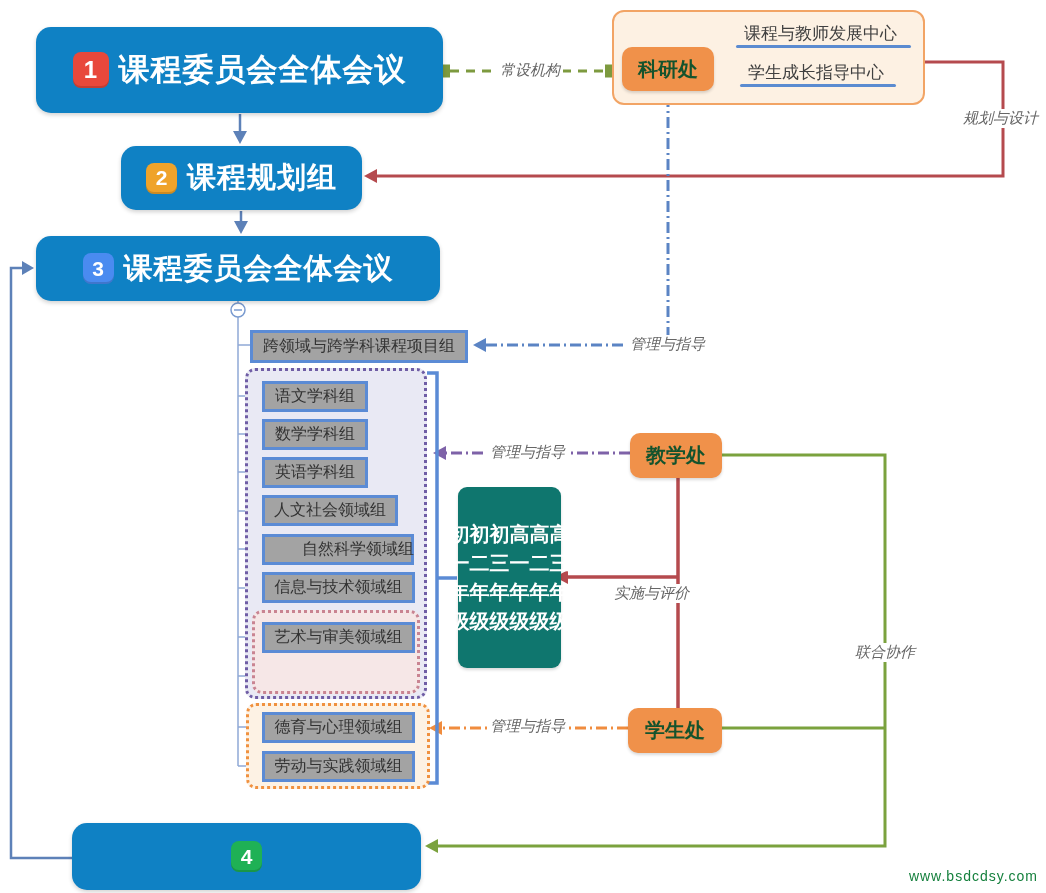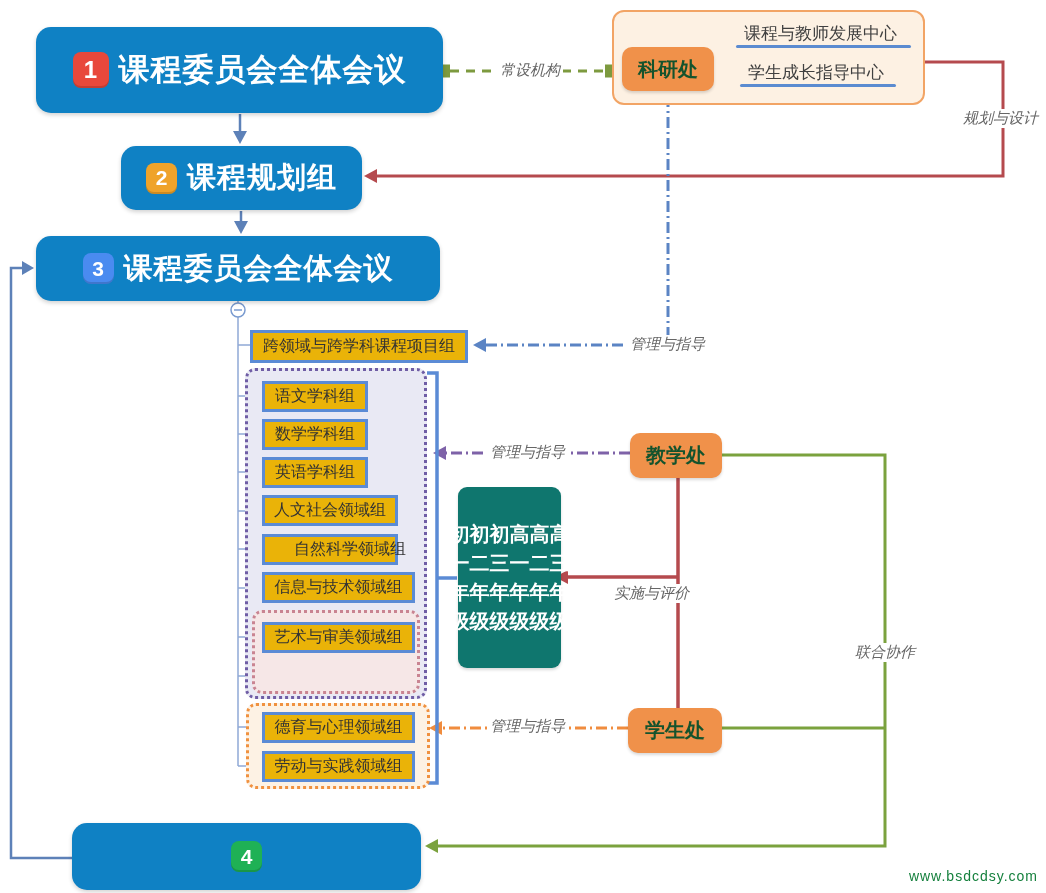--- a/index.html
+++ b/index.html
@@ -36,27 +36,27 @@
   #teaching-office{left:630px;top:433px;width:92px;height:45px;}
   #student-office{left:628px;top:708px;width:94px;height:45px;}
   .childline{position:absolute;z-index:10;font-size:17px;color:#404040;white-space:nowrap;}
   #research-child-0{left:744px;top:22px;}
   #research-child-1{left:748px;top:61px;}
   .childrule{position:absolute;z-index:9;height:3px;background:#5b8bd0;border-radius:2px;}
   #research-rule-0{left:736px;top:45px;width:175px;}
   #research-rule-1{left:740px;top:84px;width:156px;}
 
   
-  .subjbox{position:absolute;z-index:10;background:#eab308;border:3px solid #5b8bd5;
+  .subjbox{position:absolute;z-index:10;background:#a3a3a3;border:3px solid #5b8bd5;
     box-sizing:border-box;display:flex;align-items:center;justify-content:center;
     font-size:16px;color:#333;white-space:nowrap;}
   #project-group{left:250px;top:330px;width:218px;height:33px;}
   .sg{height:31px;left:262px;}
   #sg0{top:381px;width:106px;} #sg1{top:419px;width:106px;} #sg2{top:457px;width:106px;}
-  #sg3{top:495px;width:136px;} #sg4{top:534px;width:136px;padding-left:40px;}
+  #sg3{top:495px;width:136px;} #sg4{top:534px;width:152px;padding-left:40px;}
   #sg5{top:572px;width:153px;} #sg6{top:622px;width:153px;} #sg7{top:661px;width:153px;}
   #sg8{top:712px;width:153px;} #sg9{top:751px;width:153px;}
 
   
   .dotbox{position:absolute;box-sizing:border-box;border-radius:10px;z-index:7;}
   #container-academic{left:245px;top:368px;width:182px;height:331px;
     background:#e9e9f4;border:3px dotted #6f5da5;}
   #container-art{left:252px;top:610px;width:168px;height:84px;
     background:#f6e7e7;border:3px dotted #c98492;z-index:8;}
   #container-moral{left:246px;top:703px;width:184px;height:86px;

